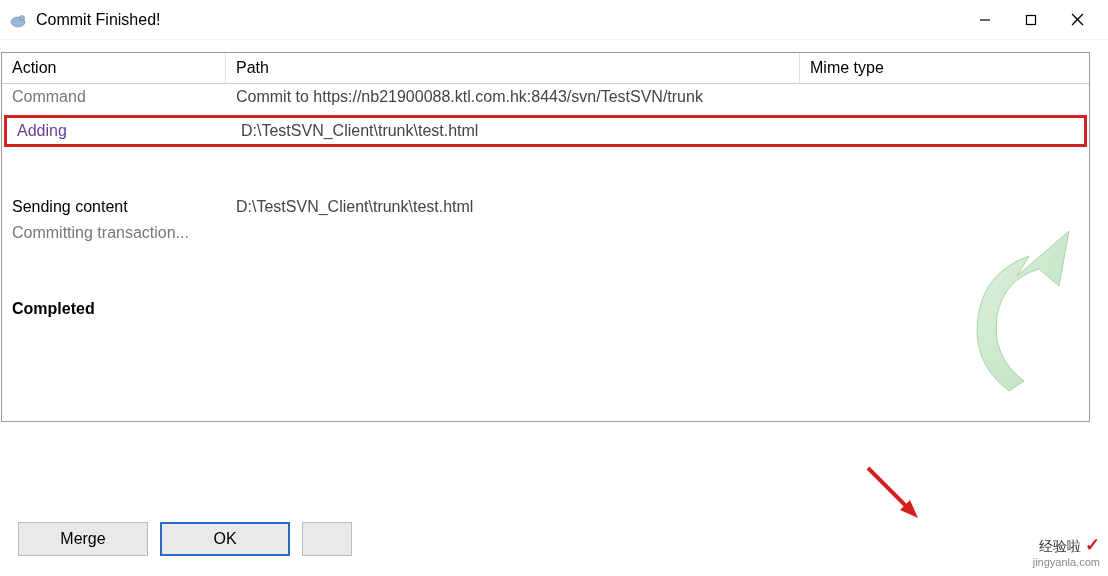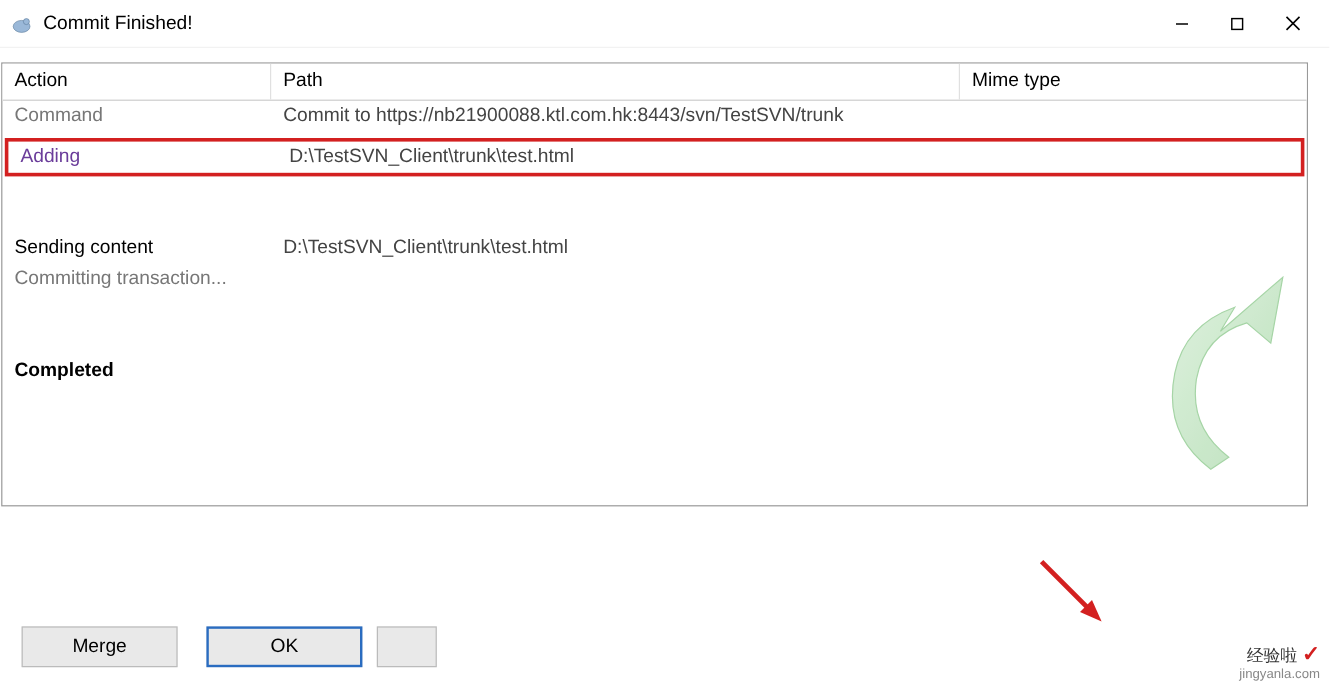--- a/index.html
+++ b/index.html
@@ -133,21 +133,20 @@
       font-size: 16px;
       color: #000;
       display: flex;
       align-items: center;
       justify-content: center;
       cursor: pointer;
     }
     .btn.primary {
       border: 2px solid #2a6cc0;
       background: #e9e9e9;
-      margin-left: 12px;
     }
     .btn.cut {
       min-width: 50px;
       overflow: hidden;
     }
     .red-arrow {
       position: absolute;
       right: 180px;
       bottom: 48px;
       width: 70px;

